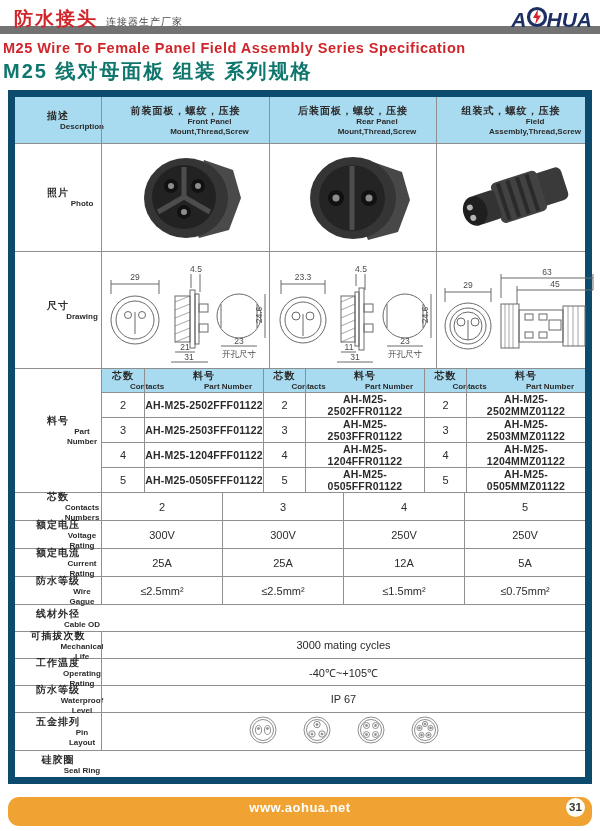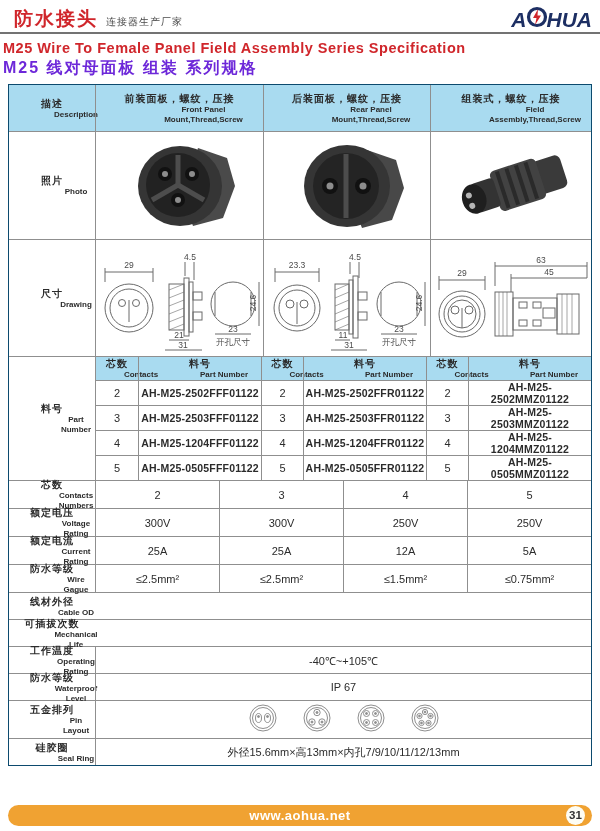--- a/index.html
+++ b/index.html
@@ -1,32 +1,32 @@
 <!DOCTYPE html>
 <html><head>
 <meta charset="utf-8">
 <style>
   * { margin:0; padding:0; box-sizing:border-box; }
   html,body { width:600px; }
   body { height:831px; background:#fff; font-family:"Liberation Sans",sans-serif; color:#2b2b2b; position:relative; overflow:hidden; }
 
   
-  .hdr { height:34px; padding:6px 8px 0 14px; border-bottom:2px solid #737373; display:flex; justify-content:space-between; align-items:flex-start; }
+  .hdr { height:34px; padding:6px 8px 0 14px; border-bottom:8px solid #737373; display:flex; justify-content:space-between; align-items:flex-start; }
   .brand { display:flex; align-items:baseline; gap:8px; }
   .brand-cn { color:#d0262b; font-size:19px; font-weight:bold; letter-spacing:2px; }
   .brand-sub { color:#4a4a4a; font-size:10px; letter-spacing:1px; }
   .logo { display:flex; align-items:center; font-weight:bold; font-style:italic; font-size:21px; color:#1d2f63; line-height:24px; }
   .logo svg { margin:0 -1px; }
 
   
   .title-en { color:#d0262b; font-family:Liberation Sans, sans-serif; font-size:14.5px; font-weight:bold; padding:6px 0 1px 3px; letter-spacing:0.5px; white-space:nowrap; }
-  .title-cn { color:#6d28d9; font-size:16px; font-weight:bold; padding:1px 0 5px 3px; letter-spacing:2px; }
+  .title-cn { color:#0f766e; font-size:20px; font-weight:bold; padding:1px 0 5px 3px; letter-spacing:2px; }
 
   
-  .tbl { margin:0 8px; border:1px solid #0c4a6e; }
+  .tbl { margin:0 8px; border:7px solid #0c4a6e; }
   .row { display:flex; }
   .row + .row, .subrow + .subrow { border-top:1px solid #8f8f8f; }
   .cell { display:flex; flex-direction:column; align-items:center; justify-content:center; text-align:center; }
   .cell + .cell, .rightcol { border-left:1px solid #8f8f8f; }
   .label { width:86px; flex:none; }
   .blue { background:#a9dbf0; }
   .lcn { font-size:10px; font-weight:bold; line-height:13px; letter-spacing:1px; }
   .len { font-size:8px; font-weight:bold; line-height:10px;padding-left:48px; }
   .val { font-size:11px; }
   .pn  { font-size:10.5px; font-weight:bold; letter-spacing:0.2px; }
@@ -34,21 +34,21 @@
   .colA{width:168px;flex:none} .colB{width:167px;flex:none} .colC{flex:1}
   .rightcol { flex:1; display:flex; flex-direction:column; }
   .subrow { display:flex; flex:1; }
   .c-narrow { width:42px; flex:none; }
   .c-wide { flex:1; }
   .v4 { flex:1; }
   .fullcell { flex:1; }
   .pins { display:flex; gap:24px; align-items:center; justify-content:center; }
 
   
-  .footer { position:absolute; left:8px; right:8px; bottom:5px; height:21px; background:#f0a232; border-radius:11px; }
+  .footer { position:absolute; left:8px; right:8px; bottom:5px; height:29px; background:#f0a232; border-radius:11px; }
   .footer-url { color:#fff; font-weight:bold; font-size:13px; text-align:center; line-height:21px; letter-spacing:0.5px; }
   .page-badge { position:absolute; right:7px; top:1px; width:19px; height:19px; border-radius:50%; background:#fdfdf5; color:#333; font-size:11.5px; font-weight:bold; text-align:center; line-height:19px; }
 
   svg text { font-family:"Liberation Sans",sans-serif; fill:#4a4a4a; }
   .dim { font-size:8.5px; }
 </style>
 </head>
 <body>
 
 <div class="hdr">
@@ -391,20 +391,21 @@
     <div class="cell label">
       <div class="lcn">线材外径</div>
       <div class="len">Cable OD</div>
     </div>
   </div>
   <div class="row h27">
     <div class="cell label">
       <div class="lcn">可插拔次数</div>
       <div class="len">Mechanical Life</div>
     </div>
+    <div class="cell fullcell val">3000 mating cycles</div>
   </div>
   <div class="row h27">
     <div class="cell label">
       <div class="lcn">工作温度</div>
       <div class="len">Operating Rating</div>
     </div>
     <div class="cell fullcell val">-40℃~+105℃</div>
   </div>
   <div class="row h27">
     <div class="cell label">
@@ -475,21 +476,20 @@
         </span>
       </div>
     </div>
   </div>
 
   <div class="row h27">
     <div class="cell label">
       <div class="lcn">硅胶圈</div>
       <div class="len">Seal Ring</div>
     </div>
-    <div class="cell fullcell val">外径15.6mm×高13mm×内孔7/9/10/11/12/13mm</div>
   </div>
 
 </div>
 
 <div class="footer">
   <div class="footer-url">www.aohua.net</div>
   <div class="page-badge">31</div>
 </div>
 
 </body></html>

